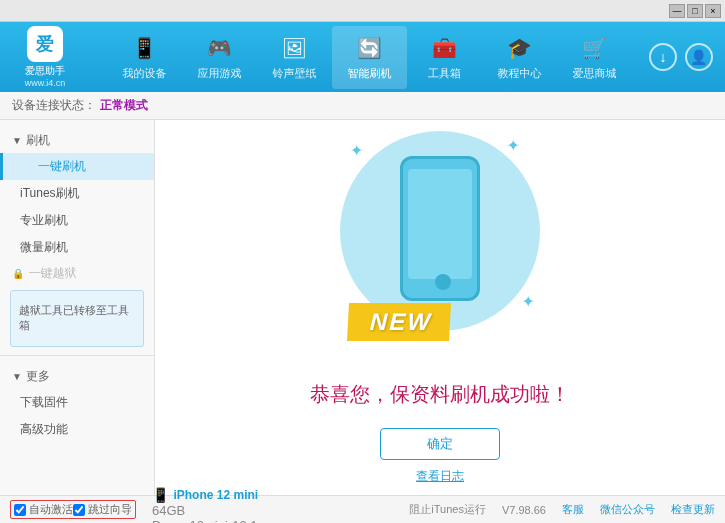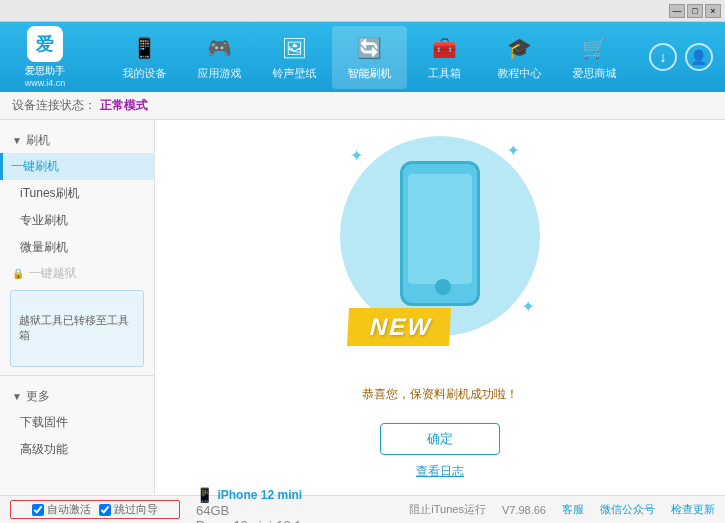--- a/index.html
+++ b/index.html
@@ -114,25 +114,25 @@
     .sidebar-item {
       padding: 5px 20px;
       font-size: 12px;
       color: #555;
       cursor: pointer;
     }
     .sidebar-item.active {
       background: #d6eefa;
       color: #1a9fd8;
       border-left: 3px solid #1a9fd8;
-      padding-left: 8px;
+      padding-left: 35px;
     }
     .sidebar-notice {
       margin: 4px 10px;
-      padding: 22px 8px;
+      padding: 12px 8px;
       background: #e8f4fc;
       border: 1px solid #b8d8ef;
       border-radius: 3px;
       font-size: 11px;
       color: #666;
       line-height: 1.4;
     }
 
     
     .content-area {
@@ -179,22 +179,22 @@
     }
     .sparkle {
       position: absolute;
       color: #5bc8e8;
       font-size: 16px;
     }
     .sparkle-1 { top: 10px; left: 10px; }
     .sparkle-2 { top: 5px; right: 20px; }
     .sparkle-3 { bottom: 50px; right: 5px; }
     .success-text {
-      font-size: 12px;
-      color: #a16207;
+      font-size: 20px;
+      color: #be185d;
       margin-bottom: 20px;
       font-weight: 500;
     }
     .confirm-btn {
       width: 120px;
       height: 32px;
       background: white;
       border: 1px solid #1a9fd8;
       border-radius: 4px;
       color: #1a9fd8;
@@ -351,21 +351,21 @@
     <div class="success-text">恭喜您，保资料刷机成功啦！</div>
 
     <div class="confirm-btn">确定</div>
 
     <div class="more-link">查看日志</div>
   </div>
 </div>
 
 <div class="bottom-bar">
   <div class="bottom-left">
-    <div style="display:flex;align-items:center;gap:8px;border:1.5px solid #e04040;border-radius:2px;padding:1px 21px;">
+    <div style="display:flex;align-items:center;border:1.5px solid #e04040;border-radius:2px;padding:1px 3px;">
       <label class="checkbox-area">
         <input type="checkbox" checked="" style="">
         <span>自动激活</span>
       </label>
       <label class="checkbox-area">
         <input type="checkbox" checked="" style="">
         <span>跳过向导</span>
       </label>
     </div>
     <div class="device-info">

